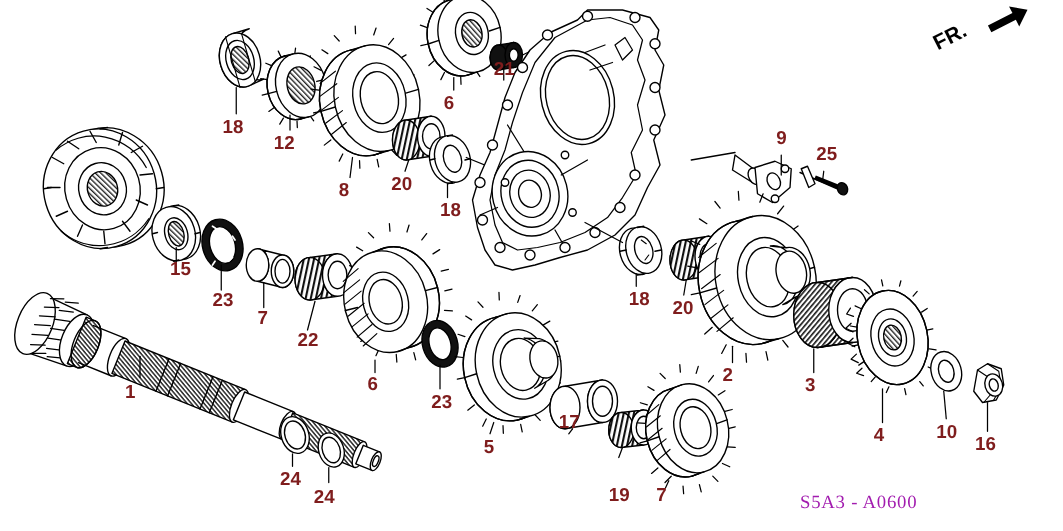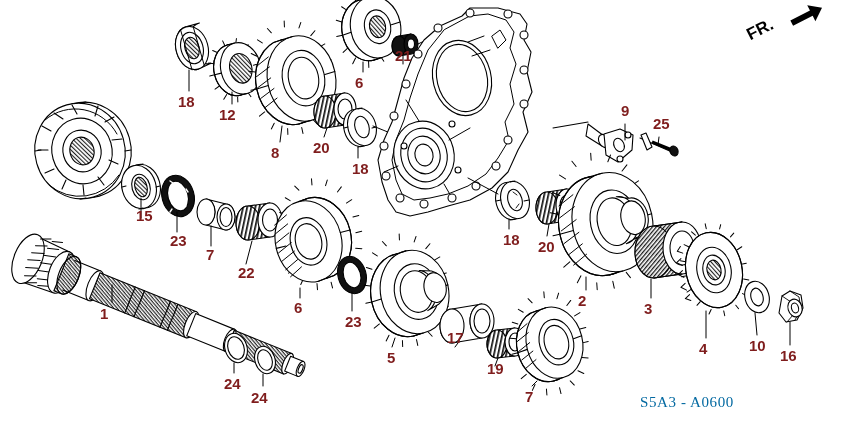--- a/index.html
+++ b/index.html
@@ -5,21 +5,21 @@
   html,body{margin:0;padding:0;background:#fff;}
   body{width:850px;height:425px;overflow:hidden;
        font-family:"Liberation Serif", serif;color:#000;}
   #root{position:relative;width:850px;height:425px;background:#fff;}
   svg.layer{position:absolute;left:0;top:0;width:850px;height:425px;}
   .lbl{position:absolute;font-family:"Liberation Sans", sans-serif;
        font-weight:700;font-size:15px;color:#7f1d1d;line-height:1;
        white-space:nowrap;}
   #partnum{position:absolute;left:640px;top:394px;
        font-family:"Liberation Serif", serif;font-size:15px;
-       letter-spacing:.6px;color:#0369a1;white-space:nowrap;}
+       letter-spacing:.6px;color:#a21caf;white-space:nowrap;}
   #frmark{position:absolute;left:748px;top:8px;width:96px;height:40px;}
   #frmark .txt{position:absolute;left:0px;top:18px;
        font-family:"Liberation Sans", sans-serif;font-weight:700;
        font-size:17px;transform:rotate(-27deg);transform-origin:left center;}
 </style>
 </head>
 <body>
 
 <div id="root">
 
@@ -500,21 +500,21 @@
 <div class="lbl" style="left:355px;top:75px">6</div>
 <div class="lbl" style="left:178px;top:94px">18</div>
 <div class="lbl" style="left:219px;top:107px">12</div>
 <div class="lbl" style="left:749px;top:338px">10</div>
 <div class="lbl" style="left:780px;top:348px">16</div>
 <div class="lbl" style="left:136px;top:208px">15</div>
 <div class="lbl" style="left:206px;top:247px">7</div>
 <div class="lbl" style="left:447px;top:330px">17</div>
 <div class="lbl" style="left:352px;top:161px">18</div>
 <div class="lbl" style="left:503px;top:232px">18</div>
-<div class="lbl" style="left:487px;top:361px">19</div>
+<div class="lbl" style="left:487px;top:389px">19</div>
 <div class="lbl" style="left:313px;top:140px">20</div>
 <div class="lbl" style="left:538px;top:239px">20</div>
 <div class="lbl" style="left:395px;top:48px">21</div>
 <div class="lbl" style="left:238px;top:265px">22</div>
 <div class="lbl" style="left:170px;top:233px">23</div>
 <div class="lbl" style="left:345px;top:314px">23</div>
 <div class="lbl" style="left:224px;top:376px">24</div>
 <div class="lbl" style="left:251px;top:390px">24</div>
 <div class="lbl" style="left:653px;top:116px">25</div>
 

